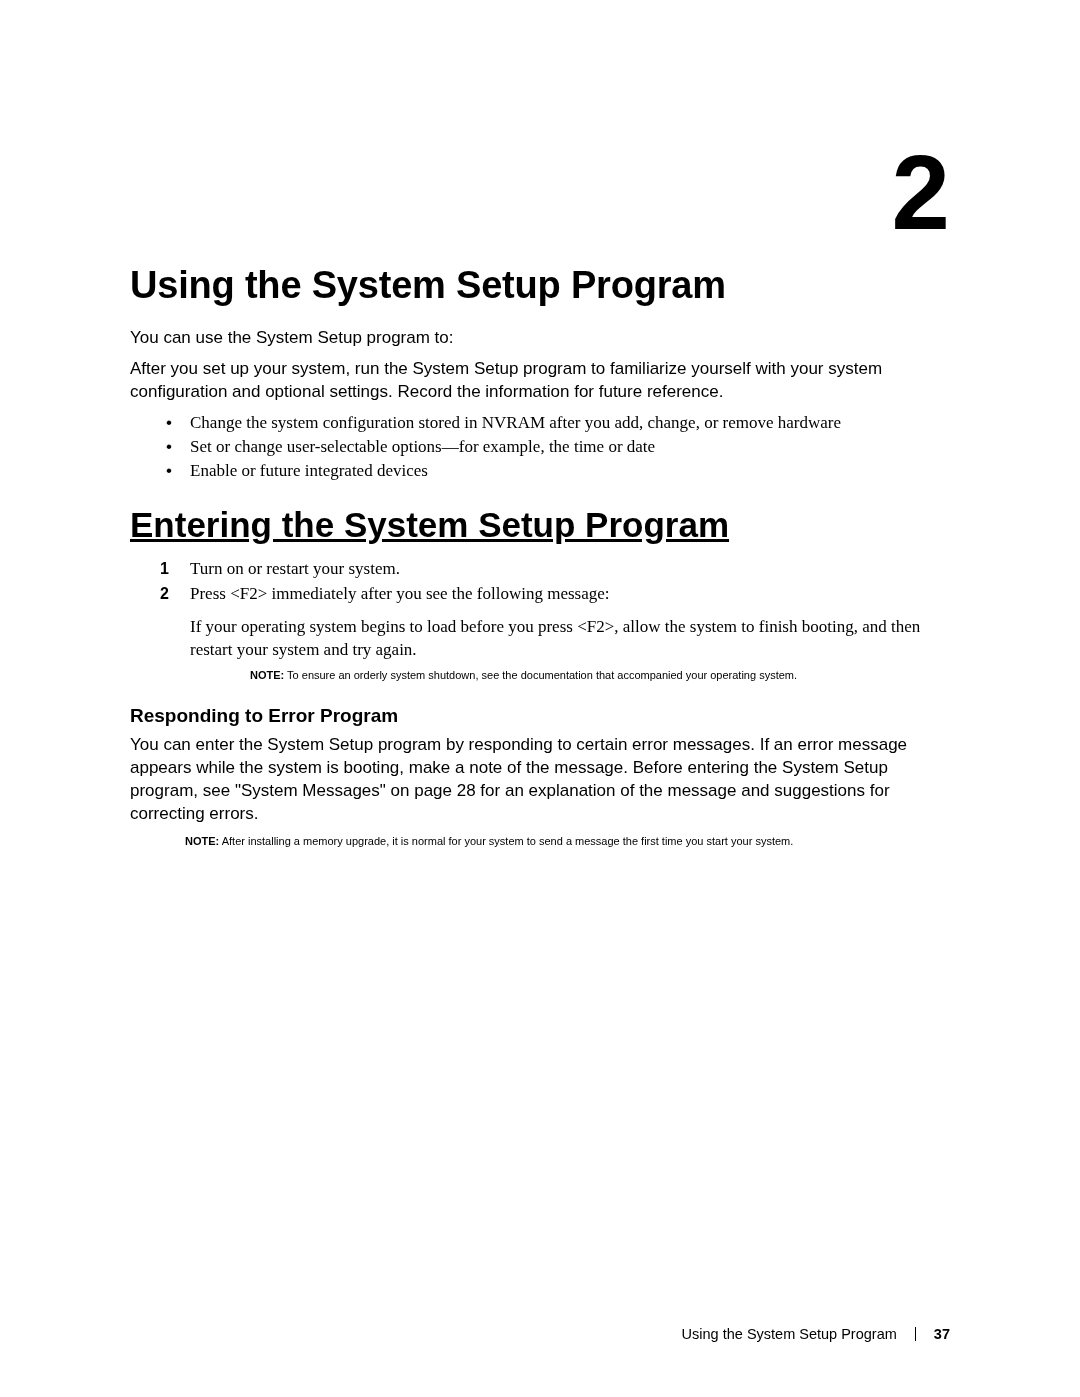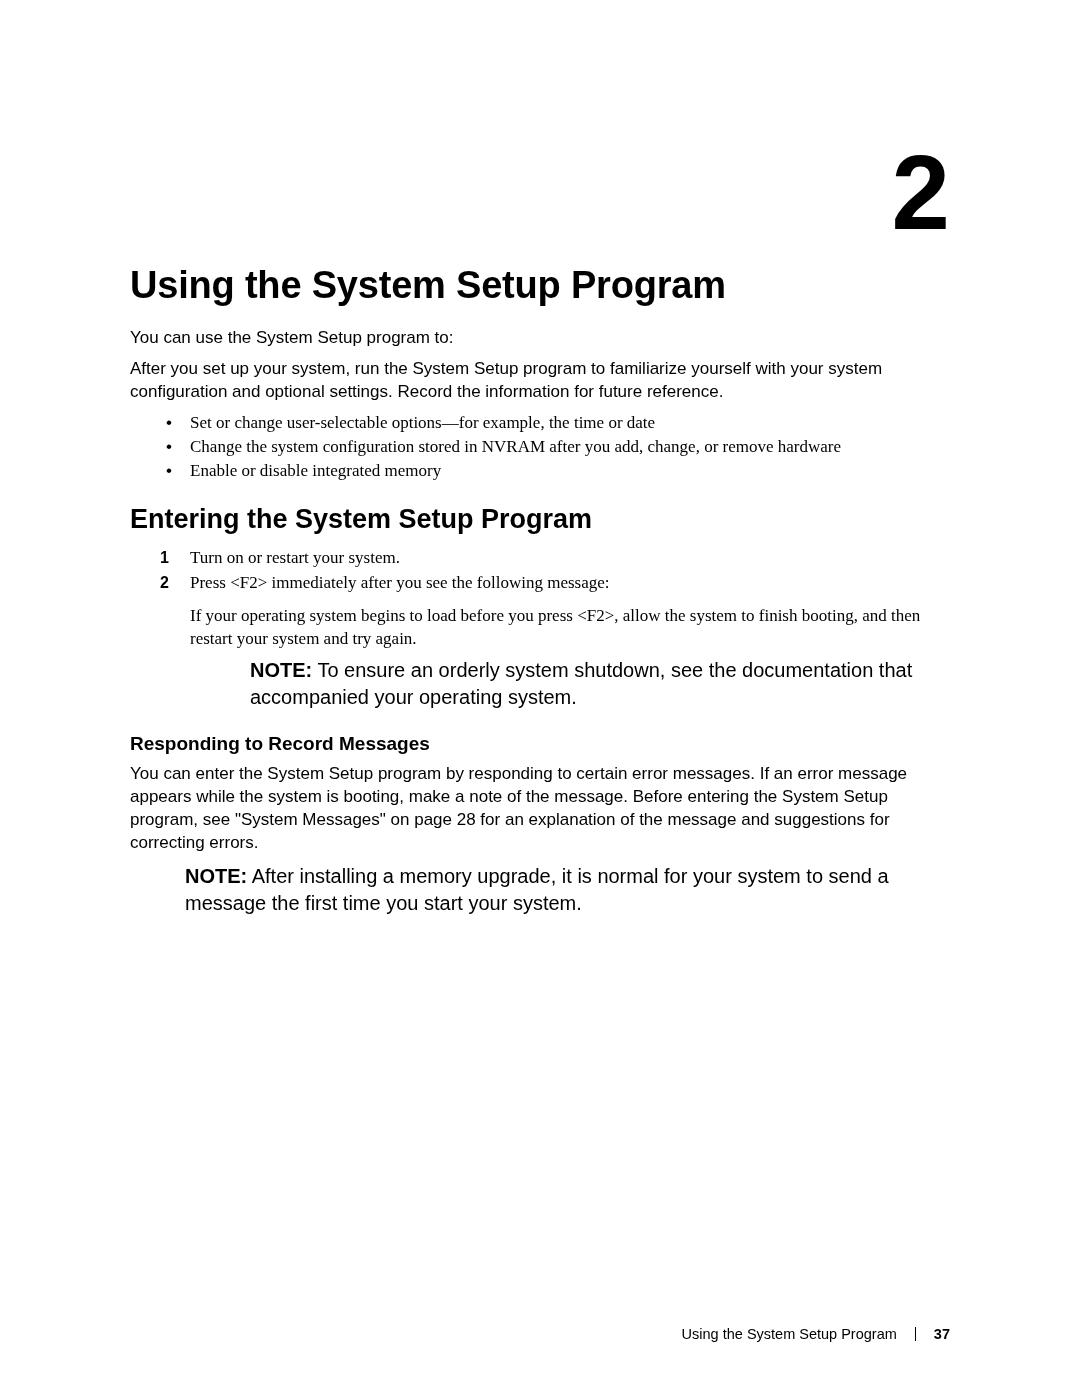--- a/index.html
+++ b/index.html
@@ -67,23 +67,24 @@
   ul.bullets > li::before {
     content: "•";
     position: absolute;
     left: 36px;
     top: 0;
     font-family: Arial, Helvetica, sans-serif;
   }
   h2.section-title {
     font-family: "Arial Narrow", Arial, Helvetica, sans-serif;
     font-weight: bold;
-    font-size: 27px;
+    font-size: 35px;
     margin: 14px 0 10px 0;
     font-stretch: condensed;
+    text-decoration: underline;
   }
   ol.steps {
     list-style: none;
     margin: 0 0 6px 0;
     padding: 0;
     counter-reset: step;
   }
   ol.steps > li {
     position: relative;
     padding-left: 60px;
@@ -101,21 +102,21 @@
   .mono {
     font-family: "Courier New", Courier, monospace;
     margin: 4px 0 6px 0;
   }
   .step-body {
     margin: 10px 0 6px 0;
   }
   .note {
     margin: 6px 0 10px 60px;
     font-family: Arial, Helvetica, sans-serif;
-    font-size: 20px;
+    font-size: 11px;
     line-height: 1.35;
   }
   .note2 {
     margin-left: 55px;
   }
   .note-label {
     font-weight: bold;
   }
   h3.subsection-title {
     font-family: "Arial Narrow", Arial, Helvetica, sans-serif;
@@ -151,43 +152,43 @@
   <div class="chapter-number">2</div>
 
   <div class="content">
 
     <h1 class="chapter-title">Using the System Setup Program</h1>
 
     <p class="body">You can use the System Setup program to:</p>
     <p class="body lead">After you set up your system, run the System Setup program to familiarize yourself with your system configuration and optional settings. Record the information for future reference.</p>
 
     <ul class="bullets">
+      <li>Change the system configuration stored in NVRAM after you add, change, or remove hardware</li>
       <li>Set or change user-selectable options—for example, the time or date</li>
-      <li>Change the system configuration stored in NVRAM after you add, change, or remove hardware</li>
-      <li>Enable or disable integrated memory</li>
+      <li>Enable or future integrated devices</li>
     </ul>
 
     <h2 class="section-title">Entering the System Setup Program</h2>
 
     <ol class="steps">
       <li>
         <span class="num">1</span>
         <span>Turn on or restart your system.</span>
       </li>
       <li>
         <span class="num">2</span>
         <span>Press &lt;F2&gt; immediately after you see the following message:</span>
         <div class="step-body serif">If your operating system begins to load before you press &lt;F2&gt;, allow the system to finish booting, and then restart your system and try again.</div>
         <div class="note">
           <span class="note-label">NOTE:</span><span> To ensure an orderly system shutdown, see the documentation that accompanied your operating system.</span>
         </div>
       </li>
     </ol>
 
-    <h3 class="subsection-title">Responding to Record Messages</h3>
+    <h3 class="subsection-title">Responding to Error Program</h3>
 
     <p class="body">You can enter the System Setup program by responding to certain error messages. If an error message appears while the system is booting, make a note of the message. Before entering the System Setup program, see "System Messages" on page 28 for an explanation of the message and suggestions for correcting errors.</p>
 
     <div class="note note2">
       <span class="note-label">NOTE:</span><span> After installing a memory upgrade, it is normal for your system to send a message the first time you start your system.</span>
     </div>
 
   </div>
 
   <div class="footer">

